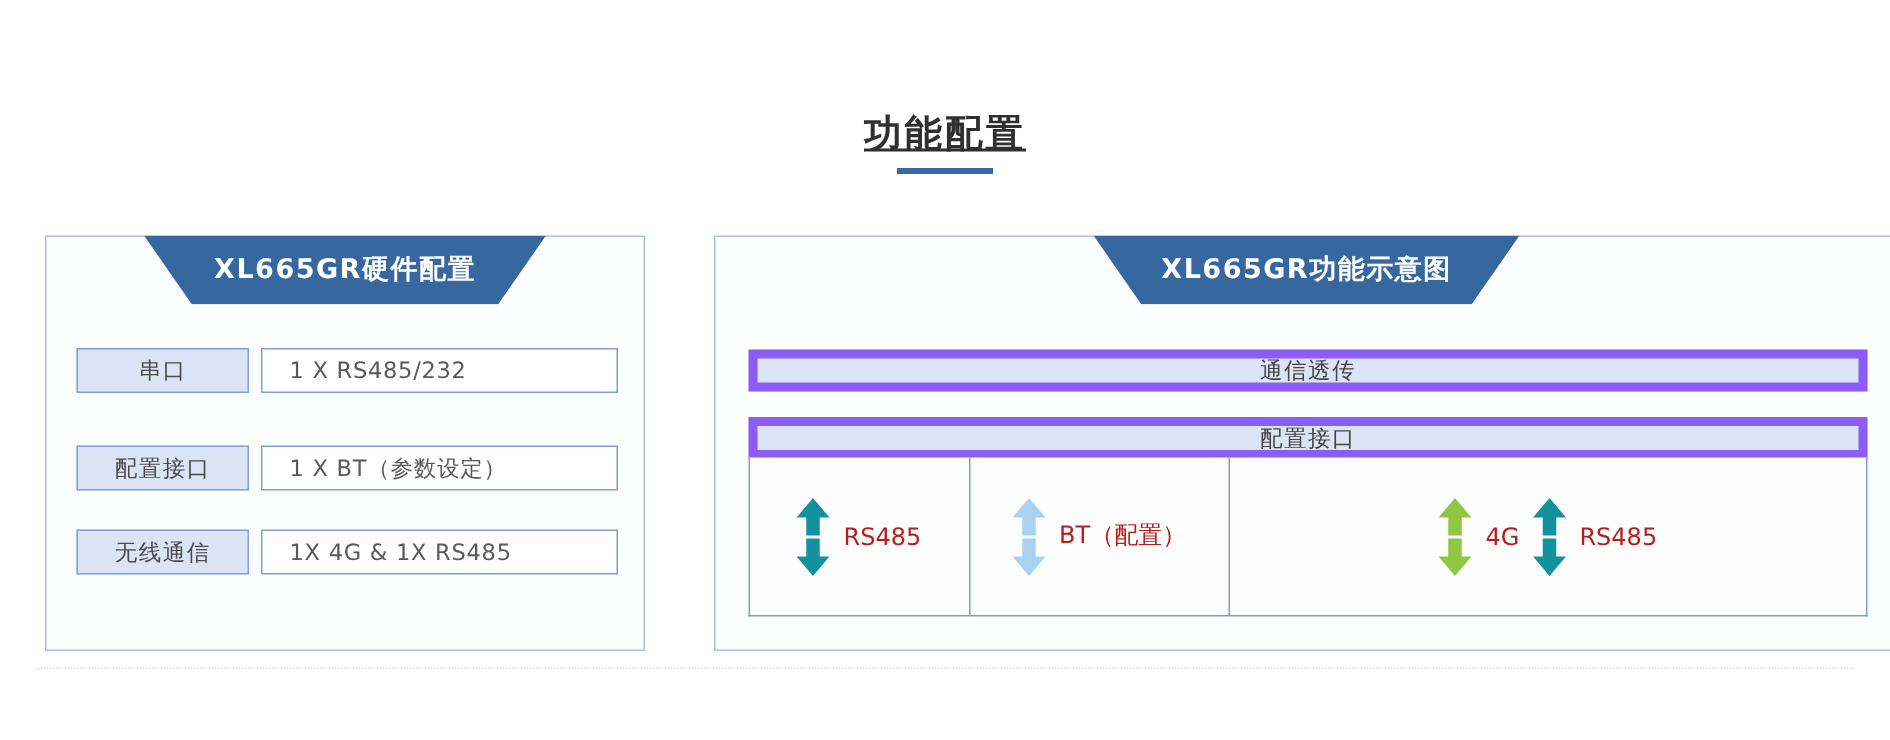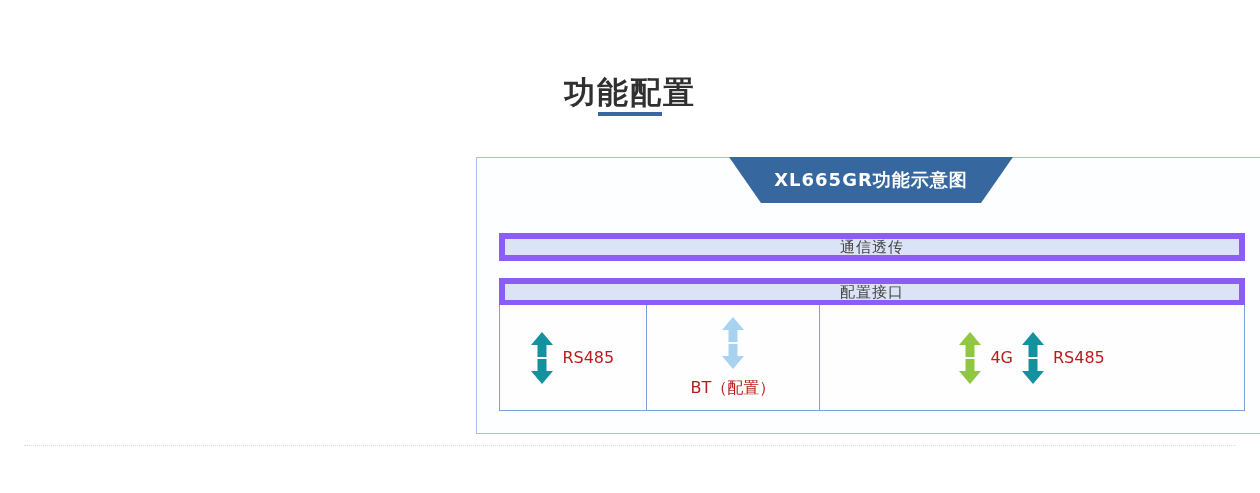--- a/index.html
+++ b/index.html
@@ -1,21 +1,21 @@
 <!DOCTYPE html>
 <html><head>
 <meta charset="utf-8">
 <style>
   html,body{margin:0;padding:0;background:#ffffff;}
   body{font-family:"DejaVu Sans","Liberation Sans",sans-serif;color:#4a4a4a;}
   .stage{position:relative;width:1260px;height:493px;background:#ffffff;overflow:hidden;}
 
   
   .page-title{position:absolute;top:72px;left:0;width:100%;text-align:center;
-    font-size:31px;font-weight:bold;color:#303030;letter-spacing:2px;}
+    font-size:25px;font-weight:bold;color:#303030;letter-spacing:2px;text-decoration:underline;}
   .title-underline{position:absolute;top:112px;left:598px;width:64px;height:4px;background:#3a67a2;}
 
   
   .panel{position:absolute;top:157px;height:277px;border:1px solid #a8c0e6;background:#fdfeff;box-sizing:border-box;}
   .panel-left{left:30px;width:400px;}
   .panel-right{left:440px;width:790px;margin-left:36px;}
 
   
   .trapezoid{position:absolute;top:-1px;left:50%;transform:translateX(-50%);
     height:46px;background:#36679e;color:#ffffff;font-size:18px;font-weight:bold;
@@ -36,38 +36,56 @@
   
   .hbar{position:absolute;left:22px;width:746px;height:28px;box-sizing:border-box;
     background:#dbe4f4;border:6px solid #8b5cf6;font-size:15px;color:#444444;
     display:flex;align-items:center;justify-content:center;letter-spacing:1px;}
 
   .iface-table{position:absolute;left:22px;top:147px;width:746px;height:106px;box-sizing:border-box;
     border:1px solid #7d9fd3;border-top:none;background:#fefefe;display:flex;}
   .iface-cell{height:100%;box-sizing:border-box;display:flex;align-items:center;justify-content:center;gap:9px;}
   .iface-cell + .iface-cell{border-left:1px solid #7d9fd3;}
   .cell-1{width:146px;}
-  .cell-2{width:174px;flex-direction:column;}
+  .cell-2{width:174px;}
   .cell-3{width:426px;}
   .iface-group{display:flex;align-items:center;gap:9px;}
   .iface-label{font-size:16px;color:#b91c1c;white-space:nowrap;}
 
   .arrow-svg{display:block;}
 
   
   .bottom-divider{position:absolute;top:445px;left:24px;width:1212px;border-top:1px dotted #dcdcdc;}
 </style>
 </head>
 <body>
 
 <div class="stage">
 
   <div class="page-title">功能配置</div>
   <div class="title-underline"></div>
 
+  <div class="panel panel-left">
+    <div class="trapezoid w-left">XL665GR硬件配置</div>
+
+    <div class="spec-row" style="top:74px;">
+      <div class="spec-label">串口</div>
+      <div class="spec-value">1 X RS485/232</div>
+    </div>
+
+    <div class="spec-row" style="top:139px;">
+      <div class="spec-label">配置接口</div>
+      <div class="spec-value">1 X BT（参数设定）</div>
+    </div>
+
+    <div class="spec-row" style="top:195px;">
+      <div class="spec-label">无线通信</div>
+      <div class="spec-value">1X 4G &amp; 1X RS485</div>
+    </div>
+  </div>
 
   <div class="panel panel-right">
     <div class="trapezoid w-right">XL665GR功能示意图</div>
 
     <div class="hbar" style="top:75px;">通信透传</div>
 
     <div class="hbar" style="top:120px;">配置接口</div>
 
     <div class="iface-table">
 

